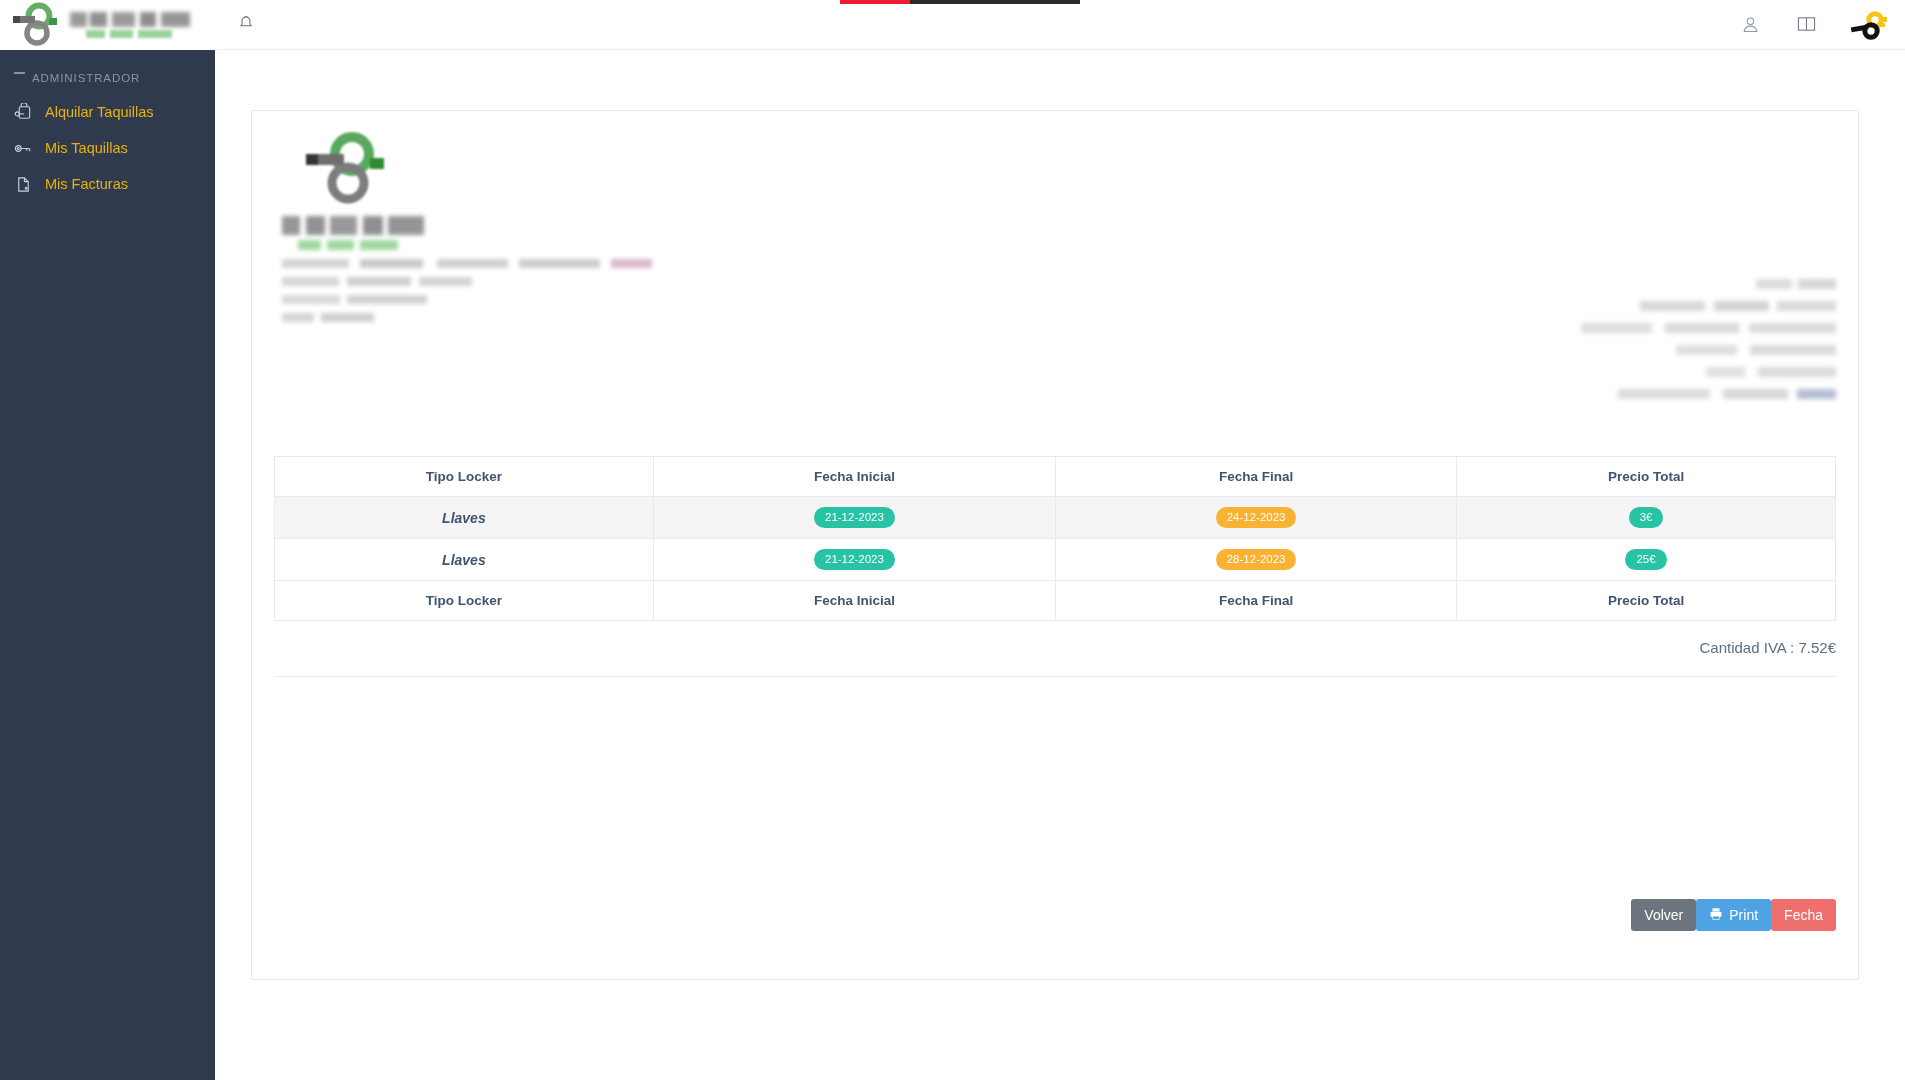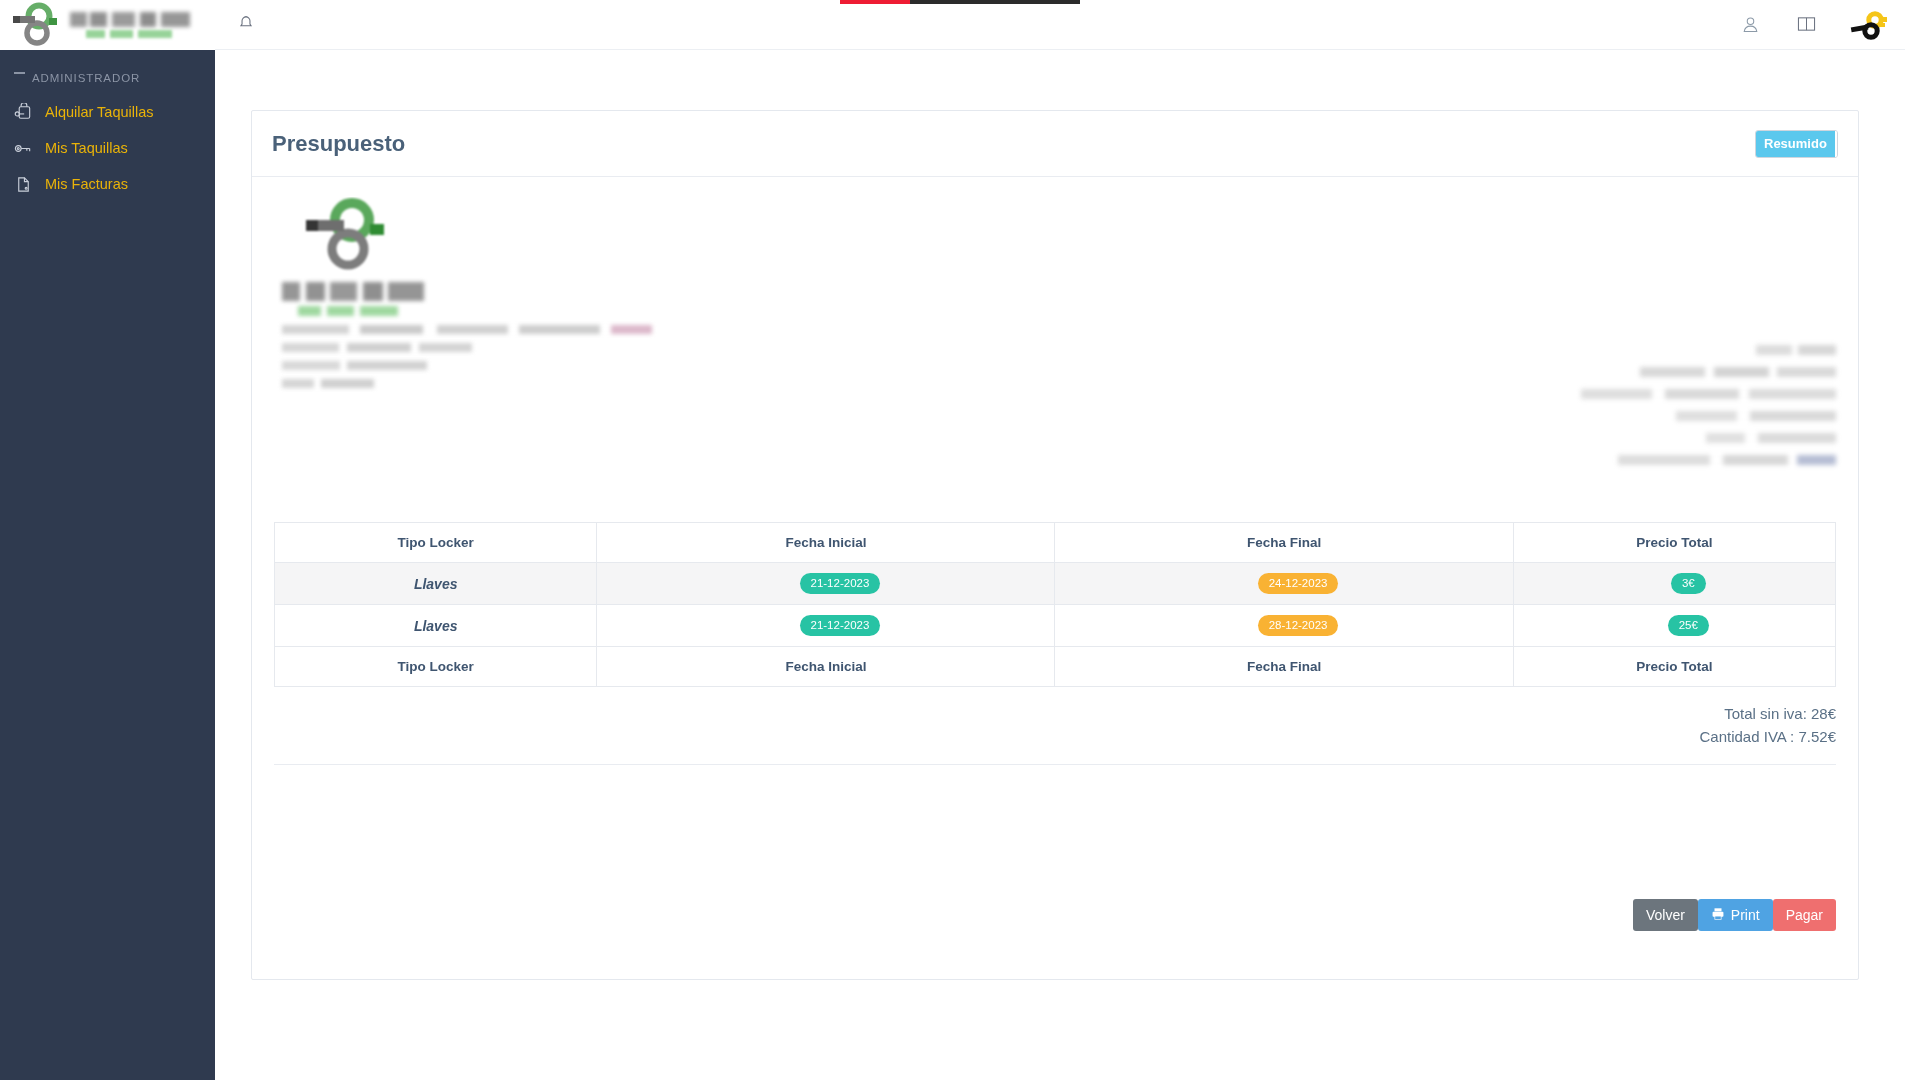--- a/index.html
+++ b/index.html
@@ -171,21 +171,21 @@
   }
   #inv-table th {
     height: 40px; color: #3f5570; font-weight: bold; font-size: 13.5px;
     background: #fff;
   }
   #inv-table td { height: 42px; color: #3f5570; }
   #inv-table tbody tr.alt td { background: #f5f5f6; }
   .cell-type { font-style: italic; font-weight: bold; font-size: 14px; }
   .badge {
     display: inline-block; border-radius: 11px;
-    padding: 4px 11px; color: #fff; font-size: 11.5px; line-height: 1.1; margin-left: 28px;
+    padding: 4px 11px; color: #fff; font-size: 11.5px; line-height: 1.1;
   }
   .badge.teal { background: #27c3a4; }
   .badge.orange { background: #f9b233; }
 
   
   #totals {
     text-align: right; padding: 16px 22px 0 0;
     color: #5a7086; font-size: 15px; line-height: 1.5;
   }
   #total-rule { margin: 16px 22px 0 22px; border-top: 1px solid #e9ecf1; }
@@ -313,27 +313,20 @@
         <rect x="33" y="14" width="5" height="4" fill="#f5c518"></rect>
         <circle cx="28" cy="10" r="1.6" fill="#ffffff"></circle>
       </svg>
     </div>
   </div>
 </header>
 
 <main id="content">
   <section id="card">
 
-    <div id="card-head">
-      <div id="card-title">Presupuesto</div>
-      <div id="resumido-toggle">
-        <div class="on">Resumido</div>
-        <div class="knob"></div>
-      </div>
-    </div>
 
     <div id="invoice-head">
 
       <div id="inv-logo">
         <svg width="95" height="78" viewBox="0 0 95 78">
           <g style="filter:blur(1.1px)">
             <circle cx="52" cy="23" r="17" fill="none" stroke="#5aa85c" stroke-width="10"></circle>
             <circle cx="48" cy="52" r="16" fill="none" stroke="#7d7d7d" stroke-width="9"></circle>
             <rect x="6" y="23" width="38" height="11" fill="#6e6e6e"></rect>
             <rect x="6" y="23" width="12" height="11" fill="#353535"></rect>
@@ -399,21 +392,20 @@
         <tr>
           <th>Tipo Locker</th>
           <th>Fecha Inicial</th>
           <th>Fecha Final</th>
           <th>Precio Total</th>
         </tr>
       </tfoot>
     </table>
 
     <div id="totals">
-      <div>Total sin iva: 28€</div>
       <div>Cantidad IVA : 7.52€</div>
     </div>
 
     <div id="total-rule"></div>
 
 
     <div id="actions">
       <button class="btn gray">
         <span>Volver</span>
       </button>
@@ -422,18 +414,18 @@
           <svg width="14" height="14" viewBox="0 0 16 16" fill="#ffffff">
             <rect x="4" y="1.5" width="8" height="3.5"></rect>
             <rect x="1.8" y="5.5" width="12.4" height="5.5" rx="1"></rect>
             <rect x="4" y="10" width="8" height="4.5" fill="#ffffff"></rect>
             <rect x="4.8" y="10.8" width="6.4" height="3" fill="#4fa3e3"></rect>
           </svg>
         </span>
         <span>Print</span>
       </button>
       <button class="btn red">
-        <span>Pagar</span>
+        <span>Fecha</span>
       </button>
     </div>
 
   </section>
 </main>
 
 </body></html>

